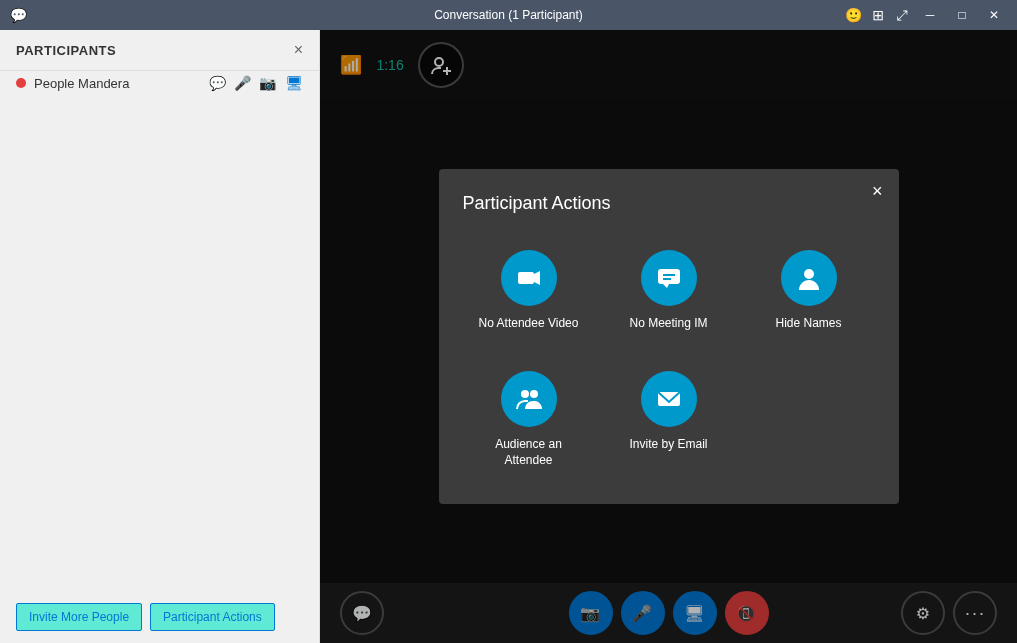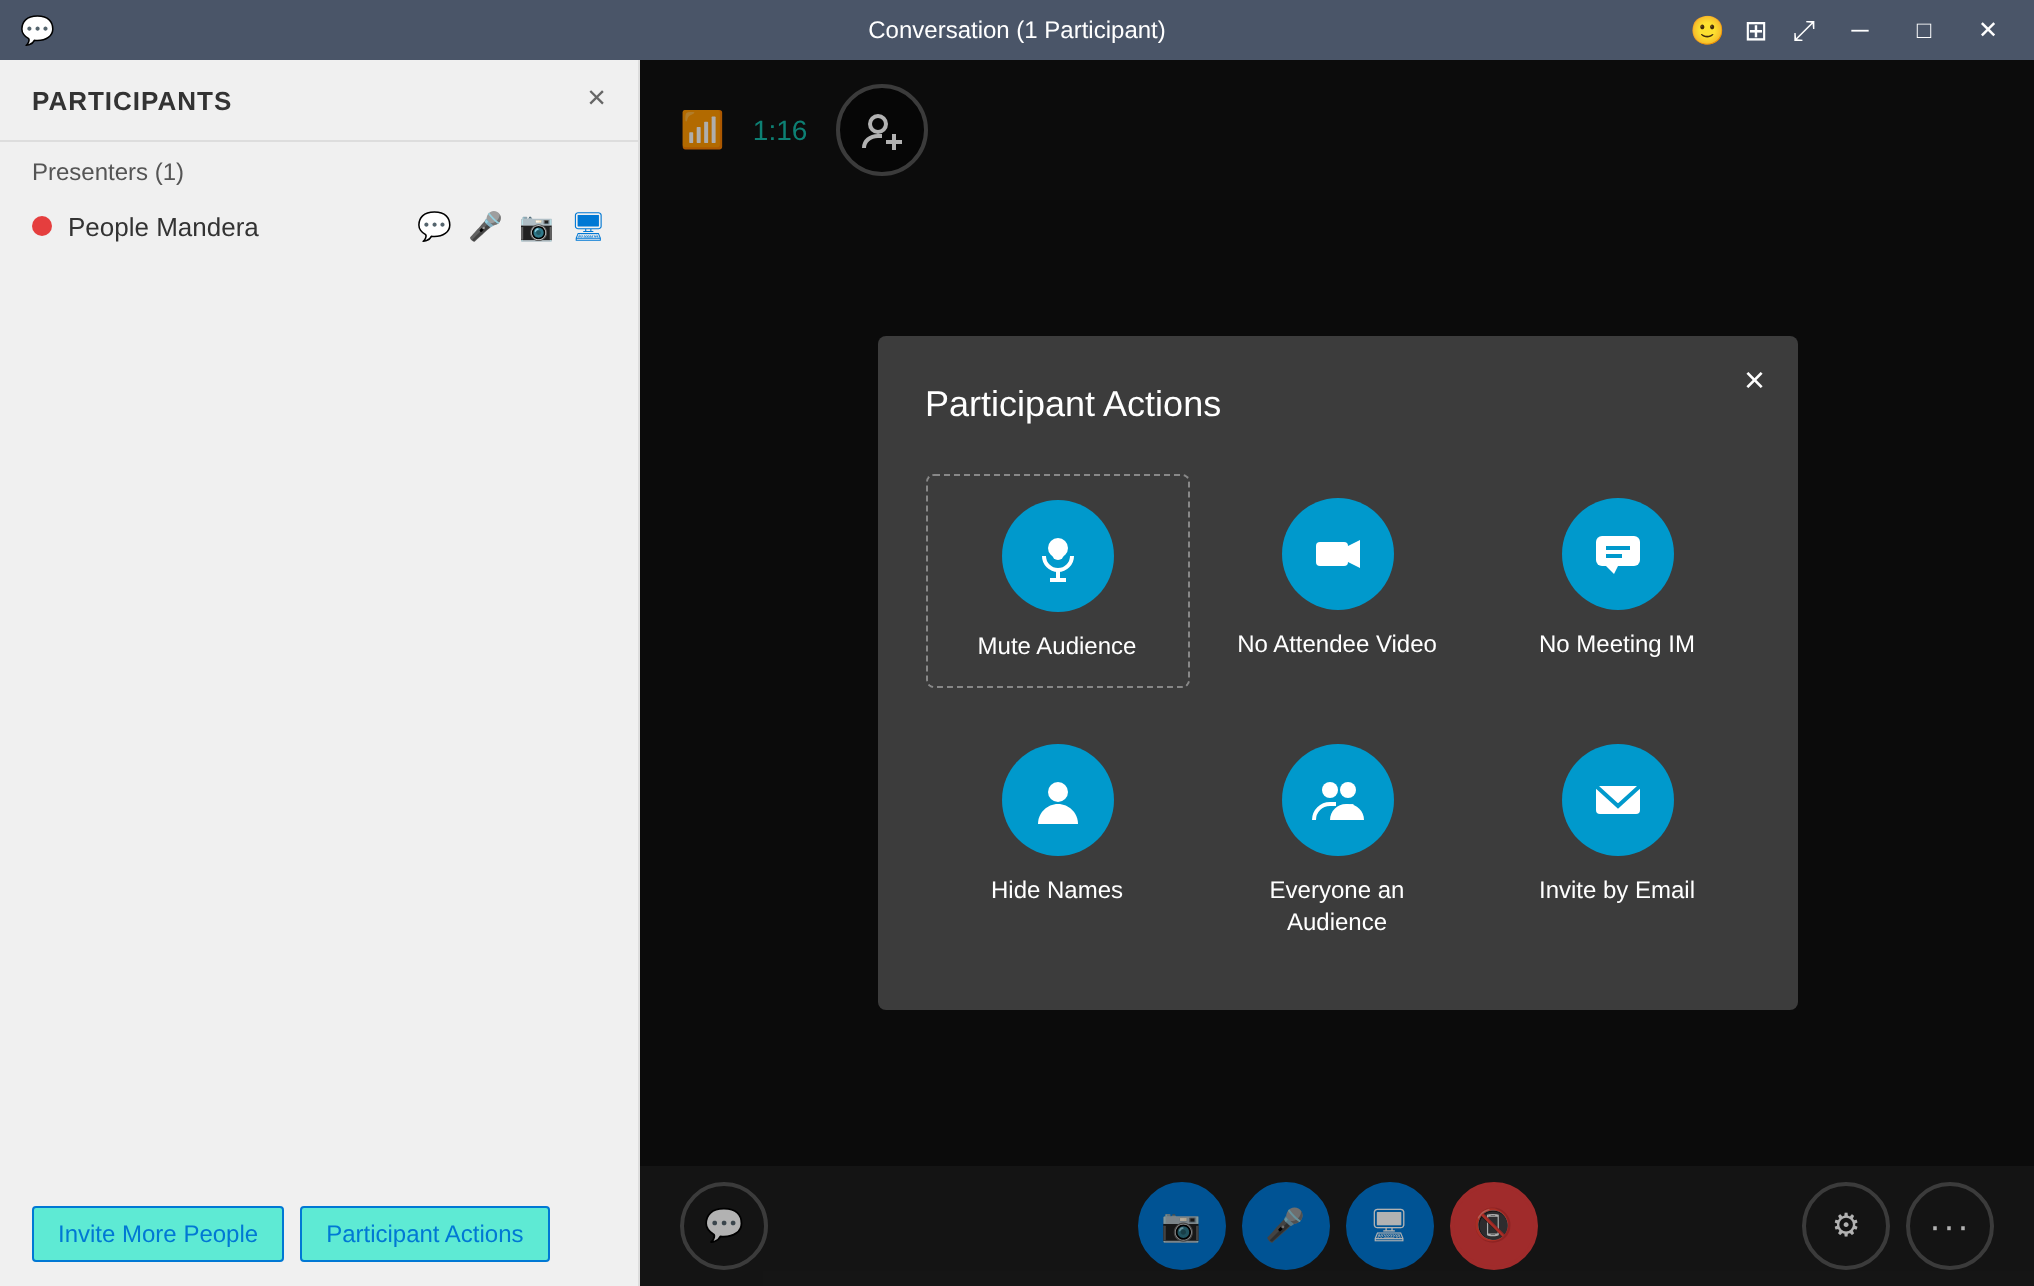--- a/index.html
+++ b/index.html
@@ -284,21 +284,20 @@
   </div>
 </div>
 
 <div class="main-layout">
 
   <div class="left-panel">
     <div class="panel-header">
       <span class="panel-title">PARTICIPANTS</span>
       <button class="close-btn">×</button>
     </div>
-    <div class="presenters-label">Presenters (1)</div>
     <div class="participant-row">
       <div class="participant-dot"></div>
       <span class="participant-name">People Mandera</span>
       <div class="participant-icons">
         <span class="p-icon">💬</span>
         <span class="p-icon">🎤</span>
         <span class="p-icon">📷</span>
         <span class="p-icon">🖥</span>
       </div>
     </div>
@@ -341,32 +340,20 @@
         <div class="tb-btn" style="font-size:18px; letter-spacing:1px;">···</div>
       </div>
     </div>
 
     <div class="modal-overlay">
       <div class="modal">
         <div class="modal-title">Participant Actions</div>
         <button class="modal-close">×</button>
         <div class="modal-grid">
 
-          <div class="modal-action selected">
-            <div class="modal-action-icon">
-              <svg width="28" height="28" viewBox="0 0 28 28" fill="none">
-                <circle cx="14" cy="10" r="5" fill="white"></circle>
-                <rect x="11" y="6" width="6" height="10" rx="3" fill="white"></rect>
-                <path d="M7 14a7 7 0 0 0 14 0" stroke="white" stroke-width="2" fill="none"></path>
-                <line x1="14" y1="21" x2="14" y2="26" stroke="white" stroke-width="2"></line>
-                <line x1="10" y1="26" x2="18" y2="26" stroke="white" stroke-width="2"></line>
-              </svg>
-            </div>
-            <span class="modal-action-label">Mute Audience</span>
-          </div>
 
           <div class="modal-action">
             <div class="modal-action-icon">
               <svg width="28" height="28" viewBox="0 0 28 28" fill="none">
                 <rect x="3" y="8" width="16" height="12" rx="2" fill="white"></rect>
                 <polygon points="19,10 25,7 25,21 19,18" fill="white"></polygon>
               </svg>
             </div>
             <span class="modal-action-label">No Attendee Video</span>
           </div>
@@ -396,21 +383,21 @@
           <div class="modal-action">
             <div class="modal-action-icon">
               <svg width="28" height="28" viewBox="0 0 28 28" fill="none">
                 <circle cx="10" cy="9" r="4" fill="white"></circle>
                 <circle cx="19" cy="9" r="4" fill="white"></circle>
                 <path d="M2 24c0-4.5 3.6-8 8-8h3" stroke="white" stroke-width="2" fill="none"></path>
                 <path d="M14 24c0-4.5 3.6-8 8-8" fill="white"></path>
                 <path d="M10 24c0-4.5 3.6-8 8-8h1c4.4 0 8 3.5 8 8" fill="white"></path>
               </svg>
             </div>
-            <span class="modal-action-label">Everyone an Audience</span>
+            <span class="modal-action-label">Audience an Attendee</span>
           </div>
 
           <div class="modal-action">
             <div class="modal-action-icon">
               <svg width="28" height="28" viewBox="0 0 28 28" fill="none">
                 <rect x="3" y="7" width="22" height="14" rx="2" fill="white"></rect>
                 <polyline points="3,7 14,17 25,7" stroke="#0099cc" stroke-width="2" fill="none"></polyline>
               </svg>
             </div>
             <span class="modal-action-label">Invite by Email</span>

